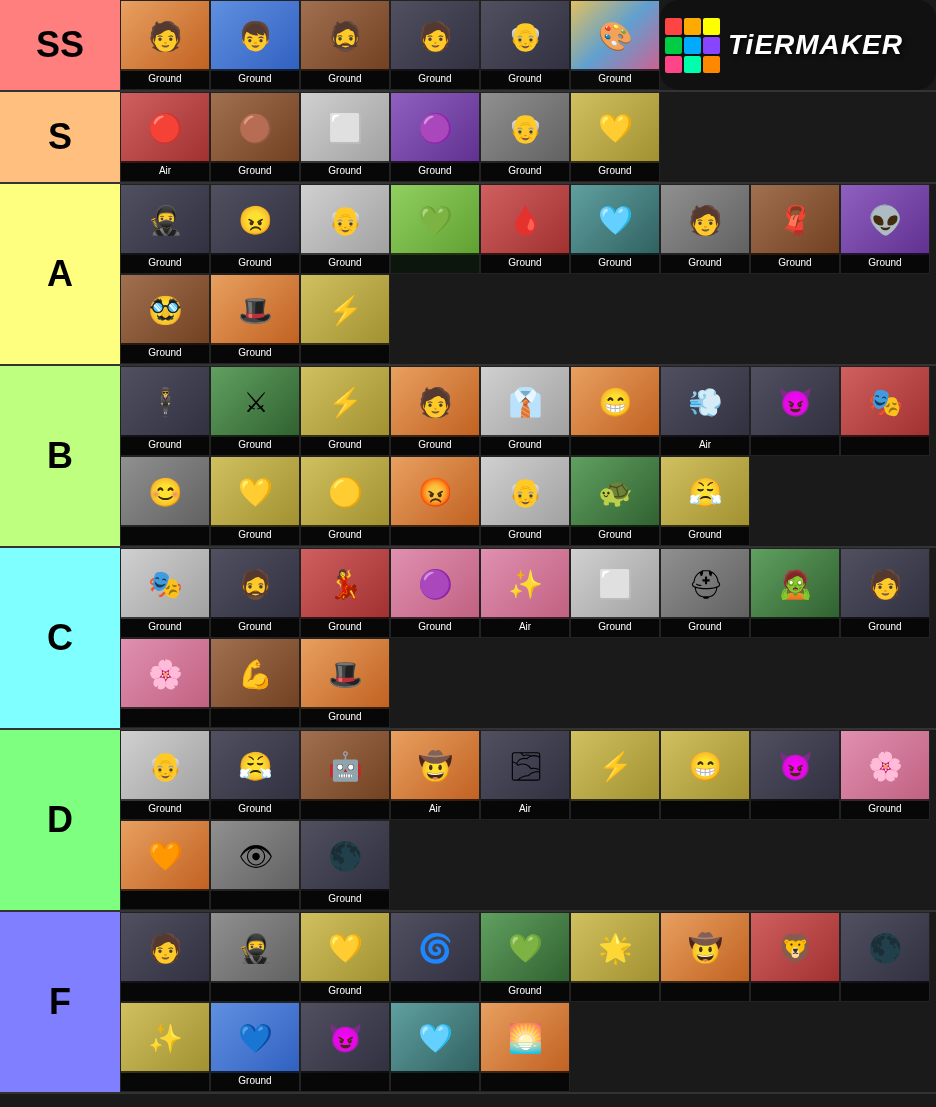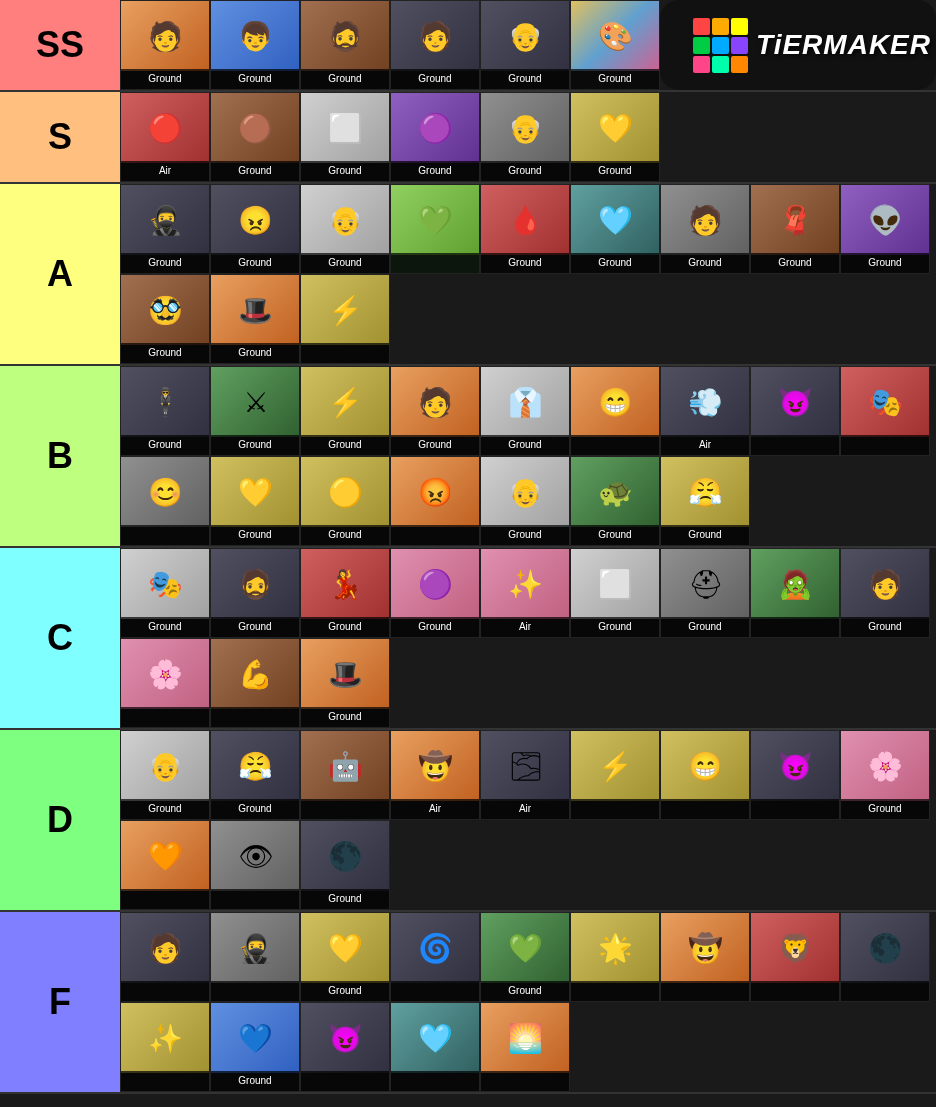--- a/index.html
+++ b/index.html
@@ -80,21 +80,21 @@
     .av-gray   { background: linear-gradient(135deg, #909090, #606060); }
     .av-teal   { background: linear-gradient(135deg, #60a0a0, #306060); }
     .av-purple { background: linear-gradient(135deg, #9060c0, #603090); }
     .av-white  { background: linear-gradient(135deg, #d0d0d0, #a0a0a0); }
     .av-lime   { background: linear-gradient(135deg, #90d060, #60a030); }
     .av-multi  { background: linear-gradient(135deg, #e0c060, #60a0d0, #d06090); }
 
     .logo-area {
       display: flex;
       align-items: center;
-      justify-content: flex-end;
+      justify-content: flex-start;
       background: #111;
       padding: 5px;
       border-radius: 19px;
     }
     .logo-text {
       font-size: 32px;
       font-weight: 900;
       color: #fff;
       font-style: italic;
       letter-spacing: 2px;

